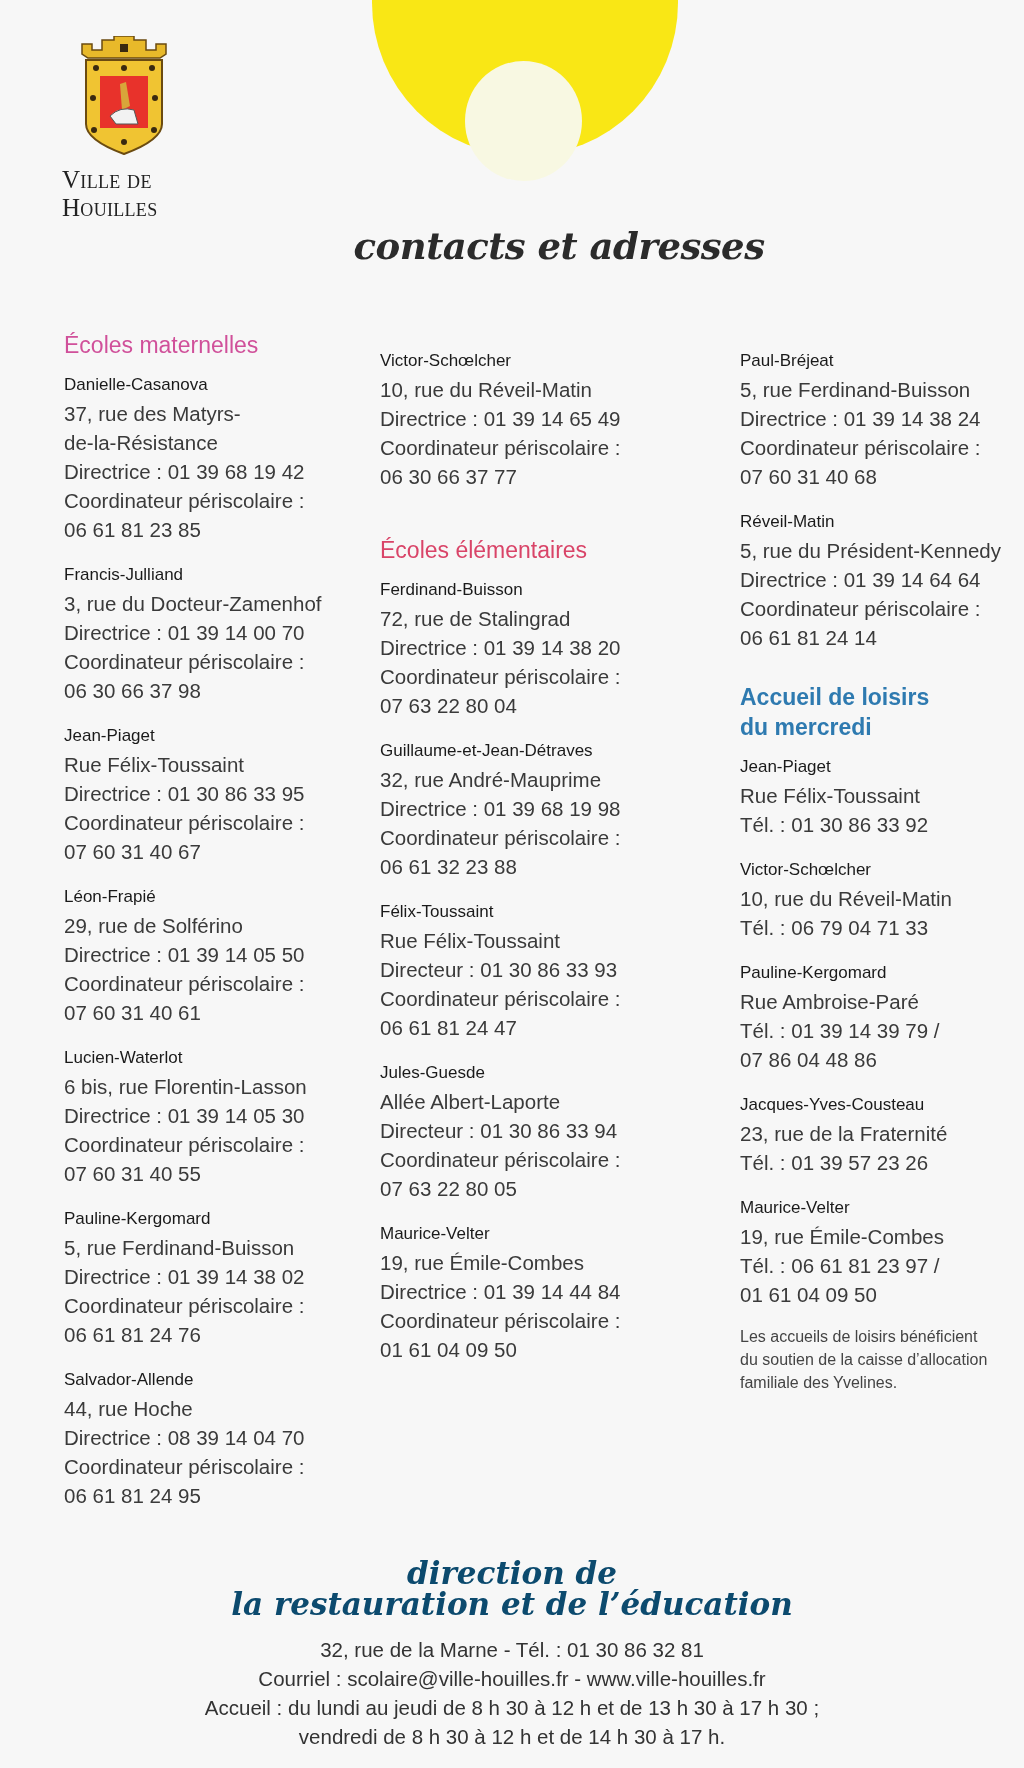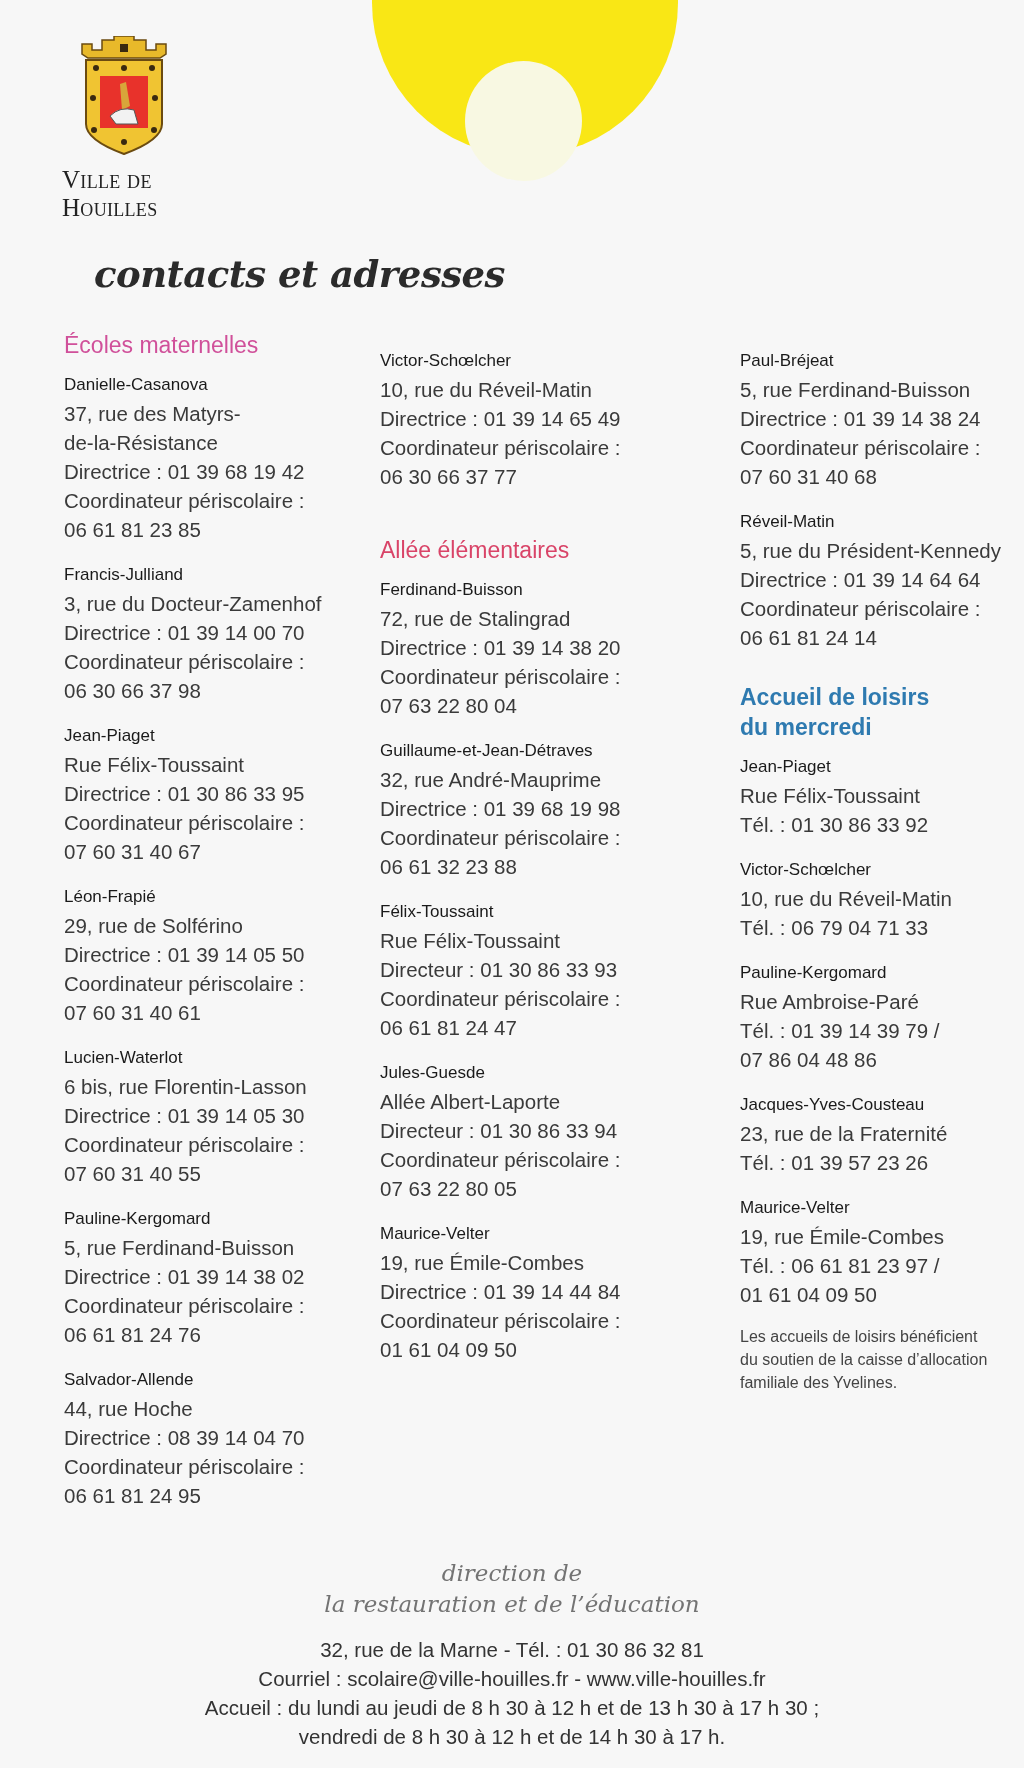--- a/index.html
+++ b/index.html
@@ -6,21 +6,21 @@
   html, body { width: 1024px; height: 1768px; background: #f7f7f7; overflow: hidden; }
   body { position: relative; font-family: "Liberation Sans", sans-serif; color: #1e1e1e; }
 
   .sun { position: absolute; left: 372px; top: -150px; width: 306px; height: 306px; border-radius: 50%; background: #f9e715; }
   .moon { position: absolute; left: 465px; top: 61px; width: 117px; height: 120px; border-radius: 50%; background: #f8f8e2; }
 
   .logo { position: absolute; left: 62px; top: 36px; width: 140px; }
   .crest { display: block; margin-left: 14px; width: 96px; height: 120px; }
   .city-name { font-family: "Liberation Serif", serif; font-size: 25px; line-height: 28px; color: #222; margin-top: 10px; font-variant: small-caps; letter-spacing: 0.3px; }
 
-  .title { position: absolute; left: 0; right: 0; top: 252px; padding-left: 94px;
+  .title { position: absolute; left: 0; right: 0; top: 224px; text-align: center; padding-left: 94px;
            font-family: "DejaVu Serif", serif; font-style: italic; font-weight: bold; font-size: 37px; color: #2b2b2b; letter-spacing: -0.5px; }
 
   .col { position: absolute; top: 330px; width: 330px; }
   .col-1 { left: 64px; }
   .col-2 { left: 380px; top: 346px; }
   .col-3 { left: 694px; top: 346px; margin-left: 46px; }
 
   .section-title { font-size: 23px; line-height: 30px; font-weight: normal; margin-bottom: 10px; }
   .pink { color: #d0509a; }
   .red { color: #d94468; }
@@ -30,21 +30,21 @@
   .entry .name { font-size: 17px; line-height: 29px; color: #1a1a1a; }
   .entry .line { font-size: 20.5px; line-height: 29px; color: #3a3a3a; font-weight: 300; }
 
   .spacer-lg { height: 28px; }
   .note { font-size: 16px; line-height: 23px; color: #444; margin-top: 4px; }
 
   .side-credit { position: absolute; left: 998px; top: 1330px; width: 14px; height: 420px; }
   .side-credit span { position: absolute; left: 0; top: 0; width: 420px; transform-origin: 0 0; transform: translate(12px, 420px) rotate(-90deg); font-size: 7px; color: #999; white-space: nowrap; }
 
   .footer { position: absolute; left: 0; right: 0; top: 1558px; text-align: center; }
-  .footer .heading { font-family: "DejaVu Serif", serif; font-style: italic; font-weight: normal; font-size: 23px; line-height: 31px; color: #737373; }
+  .footer .heading { font-family: "DejaVu Serif", serif; font-style: italic; font-weight: bold; font-size: 31px; line-height: 31px; color: #0c4a6e; }
   .footer .info { margin-top: 15px; font-size: 20.5px; line-height: 29px; color: #333; font-weight: 300; }
 </style>
 </head>
 <body>
 
 <div class="sun"></div>
 <div class="moon"></div>
 
 <div class="logo">
   <svg class="crest" viewBox="0 0 96 120">
@@ -137,21 +137,21 @@
 <div class="col col-2">
   <div class="entry">
     <div class="name">Victor-Schœlcher</div>
     <div class="line">10, rue du Réveil-Matin</div>
     <div class="line">Directrice : 01 39 14 65 49</div>
     <div class="line">Coordinateur périscolaire :</div>
     <div class="line">06 30 66 37 77</div>
   </div>
 
   <div class="spacer-lg"></div>
-  <h2 class="section-title red">Allée élémentaires</h2>
+  <h2 class="section-title red">Écoles élémentaires</h2>
 
   <div class="entry">
     <div class="name">Ferdinand-Buisson</div>
     <div class="line">72, rue de Stalingrad</div>
     <div class="line">Directrice : 01 39 14 38 20</div>
     <div class="line">Coordinateur périscolaire :</div>
     <div class="line">07 63 22 80 04</div>
   </div>
 
   <div class="entry">

